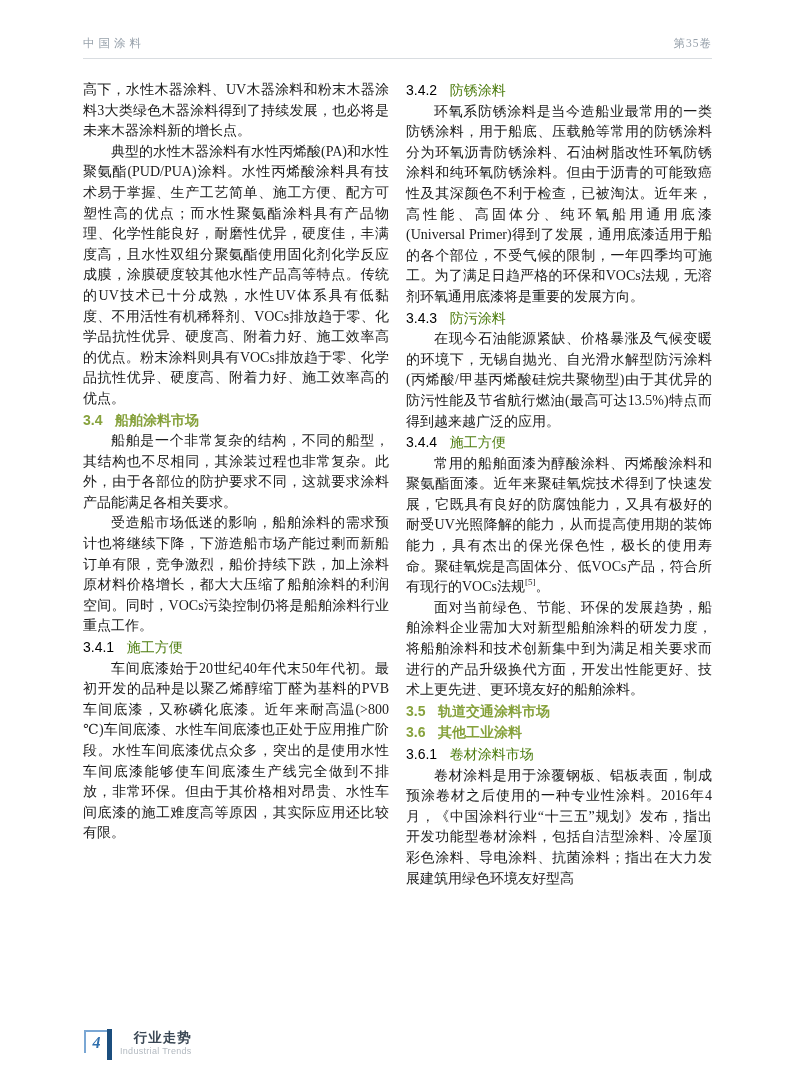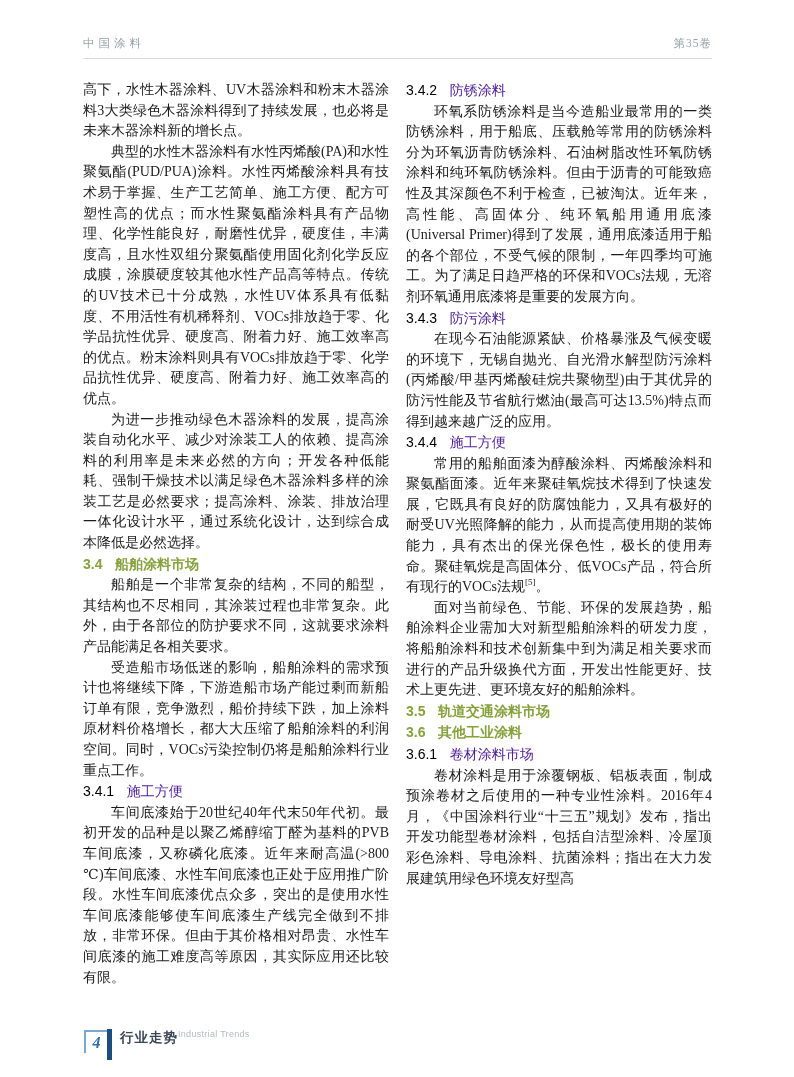--- a/index.html
+++ b/index.html
@@ -31,38 +31,38 @@
     font-size:14px; line-height:20.6px;
     color:#1b1b1b;
     text-align:justify; text-justify:inter-ideograph;
   }
   .col p.para { text-indent:2em; }
   .col p.para.no-indent { text-indent:0; }
   sup.ref { font-size:9px; line-height:0; }
   .h2 { color:#87a23d; font-weight:700; }
   .h2 .hnum { margin-right:0.9em; font-family:"Liberation Sans",sans-serif; font-weight:700; }
   .h3 .hnum { color:#000000; margin-right:0.9em; font-family:"Liberation Sans",sans-serif; }
-  .h3 .htitle { color:#4c1d95; }
+  .h3 .htitle { color:#4d7c0f; }
   
   .pfoot {
     position:absolute; left:84px; top:1029px;
     display:flex; align-items:flex-start;
   }
   .pnum-box {
     width:23px; height:23px; margin-top:1px;
     border-top:2px solid #7aa7d4; border-left:2px solid #7aa7d4;
     display:flex; align-items:center; justify-content:center;
   }
   .pnum {
     font-style:italic; font-weight:700;
     font-size:16px; color:#2f6fad;
     font-family:"Liberation Serif",serif;
   }
   .pbar { width:5px; height:31px; background:#1b4e7e; margin-right:8px; }
-  .ptitles { display:flex; flex-direction:row; }
+  .ptitles { display:flex; flex-direction:column;align-items:flex-end; }
   .pcn {
     font-size:13.5px; font-weight:700; color:#3a4754; letter-spacing:1px;
     font-family:"Liberation Sans",sans-serif; line-height:17px;
   }
   .pen {
     font-size:9px; color:#b3bac1; letter-spacing:0.3px;
     font-family:"Liberation Sans",sans-serif; line-height:11px;
   }
 </style>
 </head>
@@ -72,21 +72,20 @@
 
   <div class="runhead">
     <span class="journal">中国涂料</span>
     <span class="volume">第35卷</span>
   </div>
 
   <div class="columns">
     <div class="col">
         <p class="para no-indent">高下，水性木器涂料、UV木器涂料和粉末木器涂料3大类绿色木器涂料得到了持续发展，也必将是未来木器涂料新的增长点。</p>
         <p class="para">典型的水性木器涂料有水性丙烯酸(PA)和水性聚氨酯(PUD/PUA)涂料。水性丙烯酸涂料具有技术易于掌握、生产工艺简单、施工方便、配方可塑性高的优点；而水性聚氨酯涂料具有产品物理、化学性能良好，耐磨性优异，硬度佳，丰满度高，且水性双组分聚氨酯使用固化剂化学反应成膜，涂膜硬度较其他水性产品高等特点。传统的UV技术已十分成熟，水性UV体系具有低黏度、不用活性有机稀释剂、VOCs排放趋于零、化学品抗性优异、硬度高、附着力好、施工效率高的优点。粉末涂料则具有VOCs排放趋于零、化学品抗性优异、硬度高、附着力好、施工效率高的优点。</p>
-        <p class="para">为进一步推动绿色木器涂料的发展，提高涂装自动化水平、减少对涂装工人的依赖、提高涂料的利用率是未来必然的方向；开发各种低能耗、强制干燥技术以满足绿色木器涂料多样的涂装工艺是必然要求；提高涂料、涂装、排放治理一体化设计水平，通过系统化设计，达到综合成本降低是必然选择。</p>
         <div class="h2"><span class="hnum">3.4</span><span class="htitle">船舶涂料市场</span></div>
         <p class="para">船舶是一个非常复杂的结构，不同的船型，其结构也不尽相同，其涂装过程也非常复杂。此外，由于各部位的防护要求不同，这就要求涂料产品能满足各相关要求。</p>
         <p class="para">受造船市场低迷的影响，船舶涂料的需求预计也将继续下降，下游造船市场产能过剩而新船订单有限，竞争激烈，船价持续下跌，加上涂料原材料价格增长，都大大压缩了船舶涂料的利润空间。同时，VOCs污染控制仍将是船舶涂料行业重点工作。</p>
         <div class="h3"><span class="hnum">3.4.1</span><span class="htitle">施工方便</span></div>
         <p class="para">车间底漆始于20世纪40年代末50年代初。最初开发的品种是以聚乙烯醇缩丁醛为基料的PVB车间底漆，又称磷化底漆。近年来耐高温(&gt;800 ℃)车间底漆、水性车间底漆也正处于应用推广阶段。水性车间底漆优点众多，突出的是使用水性车间底漆能够使车间底漆生产线完全做到不排放，非常环保。但由于其价格相对昂贵、水性车间底漆的施工难度高等原因，其实际应用还比较有限。</p>
       </div>
     <div class="col">
         <div class="h3"><span class="hnum">3.4.2</span><span class="htitle">防锈涂料</span></div>
         <p class="para">环氧系防锈涂料是当今造船业最常用的一类防锈涂料，用于船底、压载舱等常用的防锈涂料分为环氧沥青防锈涂料、石油树脂改性环氧防锈涂料和纯环氧防锈涂料。但由于沥青的可能致癌性及其深颜色不利于检查，已被淘汰。近年来，高性能、高固体分、纯环氧船用通用底漆(Universal Primer)得到了发展，通用底漆适用于船的各个部位，不受气候的限制，一年四季均可施工。为了满足日趋严格的环保和VOCs法规，无溶剂环氧通用底漆将是重要的发展方向。</p>
         <div class="h3"><span class="hnum">3.4.3</span><span class="htitle">防污涂料</span></div>

